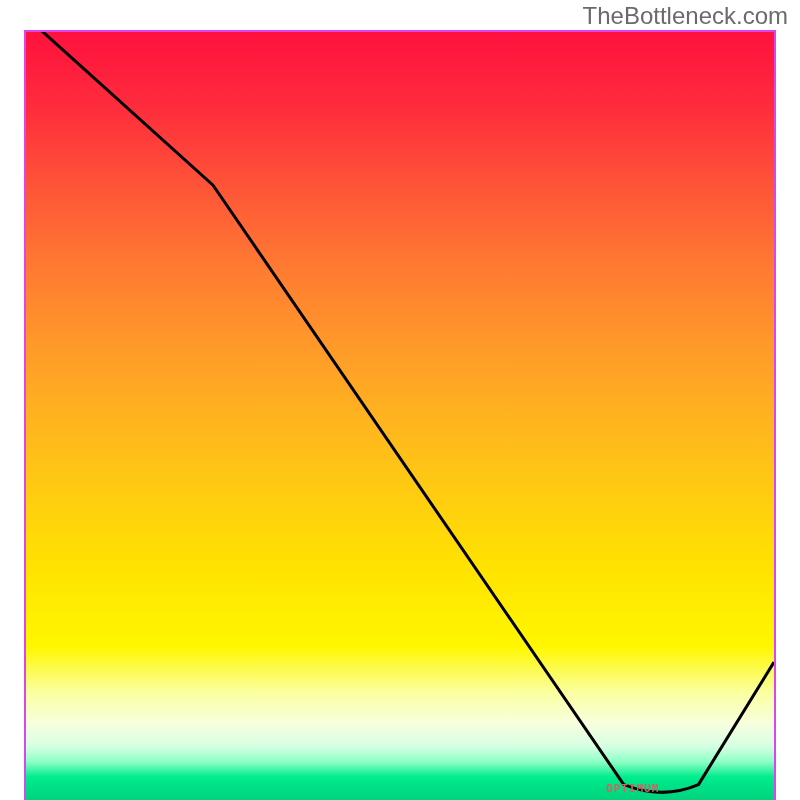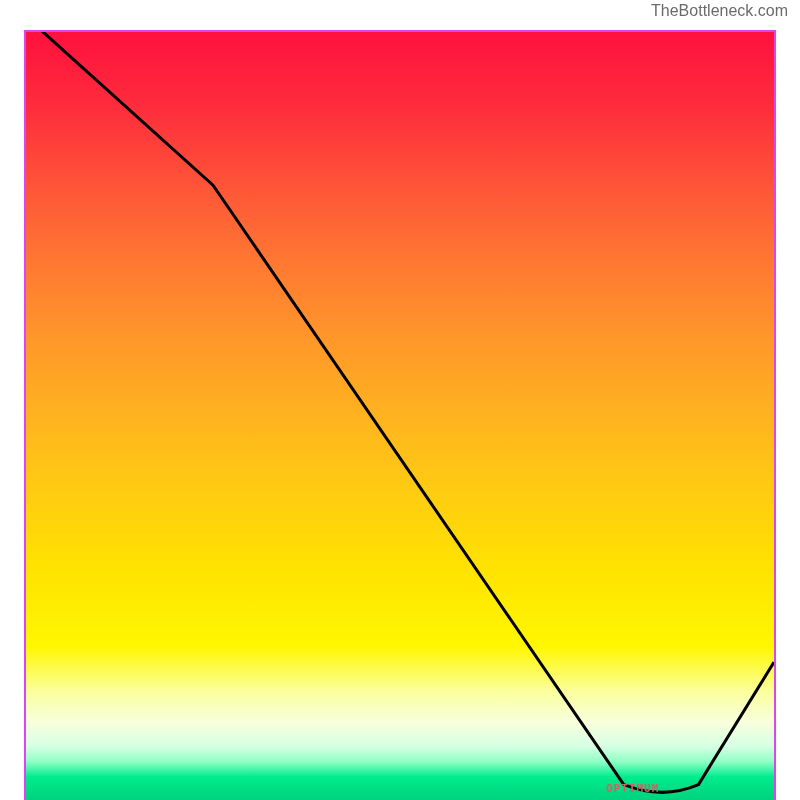--- a/index.html
+++ b/index.html
@@ -1,21 +1,21 @@
 <!DOCTYPE html>
 <html><head>
 <meta charset="utf-8">
 <style>
   * { margin: 0; padding: 0; box-sizing: border-box; }
   body { width: 800px; height: 800px; background: #fff; font-family: Arial, sans-serif; position: relative; }
   .watermark {
     position: absolute;
     top: 2px;
     right: 12px;
-    font-size: 16px;
+    font-size: 24px;
     color: #6a6a6a;
     font-family: Arial, sans-serif;
     z-index: 10;
   }
   .chart-container {
     position: absolute;
     top: 30px;
     left: 24px;
     width: 752px;
     height: 772px;

